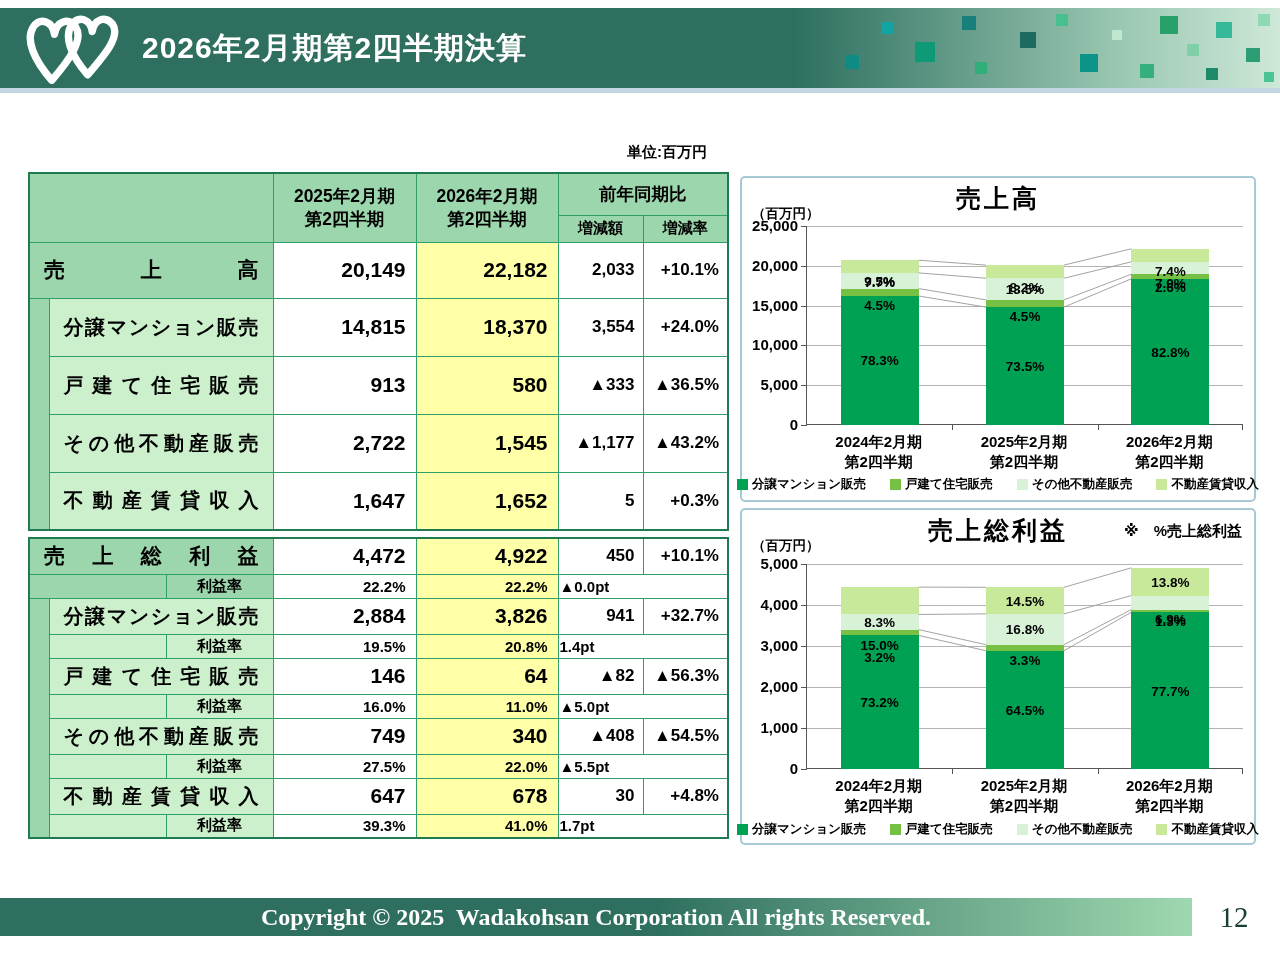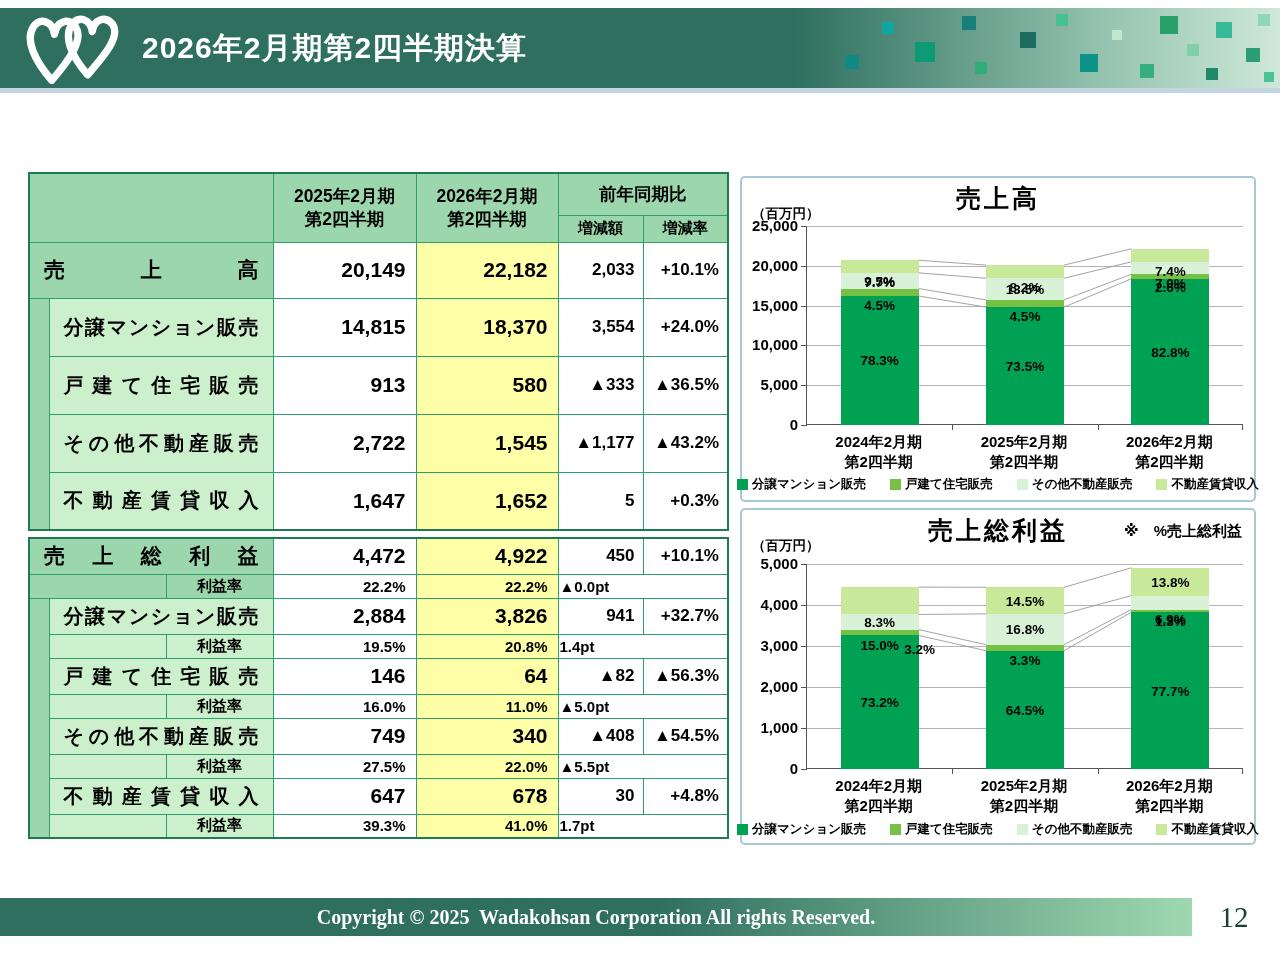--- a/index.html
+++ b/index.html
@@ -70,21 +70,21 @@
   .legend{position:absolute;left:0;width:100%;display:flex;justify-content:center;gap:24px;font-size:12.5px;}
   .c1 .legend{top:298px;}
   .c2 .legend{top:311px;}
   .lgitem{display:inline-flex;align-items:center;white-space:nowrap;}
   .swatch{width:11px;height:11px;display:inline-block;margin-right:4px;}
 
   
   .footer-bar{position:absolute;left:0;top:898px;width:1192px;height:38px;
               background:linear-gradient(90deg,#2e6f5f 0%,#2e6f5f 55%,#9fd8b0 100%);
               display:flex;align-items:center;justify-content:center;}
-  .footer-text{color:#fff;font-family:"Liberation Serif","DejaVu Serif",serif;font-size:20px;white-space:pre;text-align:right;}
+  .footer-text{color:#fff;font-family:"Liberation Serif","DejaVu Serif",serif;font-size:24px;white-space:pre;text-align:right;}
   .page-num{position:absolute;left:1198px;top:898px;width:72px;height:38px;text-align:center;line-height:38px;
             font-family:"Liberation Serif","DejaVu Serif",serif;font-size:29px;font-weight:normal;color:#173f36;}
 </style>
 </head>
 <body>
 
 <div class="slide">
 
   <div class="top-bar">
     <div class="mosaic">
@@ -111,20 +111,21 @@
         <path d="M33,72 C14,50 4,28 13,14 C21,3 34,8 36,22 C38,8 51,3 59,14 C68,28 52,50 33,72 Z"></path>
         <path d="M72,66 C53,44 46,24 55,11 C63,1 75,6 77,19 C79,6 91,1 99,11 C108,24 91,44 72,66 Z"></path>
       </g>
     </svg>
     <div class="title-wrap">
       <span class="title-prefix">2026年2月期第2四半期決算</span>
     </div>
   </div>
   <div class="under-line"></div>
 
+  <div class="unit-note">単位:百万円</div>
 
   <table class="tbl tbl-sales">
     <colgroup>
         <col class="w-band">
         <col class="w-mid">
         <col class="w-rl">
         <col class="w-prev">
         <col class="w-curr">
         <col class="w-diff">
         <col class="w-rate">
@@ -377,21 +378,21 @@
         <div class="ylabel" style="top: 73px;">3,000</div>
         <div class="gridline" style="top: 41px;"></div>
         <div class="ytick" style="top: 41px;"></div>
         <div class="ylabel" style="top: 32px;">4,000</div>
         <div class="gridline" style="top: 0px;"></div>
         <div class="ytick" style="top: 0px;"></div>
         <div class="ylabel" style="top: -9px;">5,000</div>
         <div class="seg" style="left: 33.6667px; top: 71.4466px; width: 78px; height: 133.553px; background: rgb(0, 161, 82);"></div>
         <div class="seglabel" style="left: 72.6667px; top: 138.223px;">73.2%</div>
         <div class="seg" style="left: 33.6667px; top: 65.6082px; width: 78px; height: 5.8384px; background: rgb(118, 192, 67);"></div>
-        <div class="seglabel" style="left: 72.6667px; top: 85px; margin-left: 40px;">3.2%</div>
+        <div class="seglabel" style="left: 72.6667px; top: 93px;">3.2%</div>
         <div class="seg" style="left: 33.6667px; top: 50.4648px; width: 78px; height: 15.1433px; background: rgb(216, 242, 216);"></div>
         <div class="seglabel" style="left: 72.6667px; top: 58.0365px;">8.3%</div>
         <div class="seg" style="left: 33.6667px; top: 23.0973px; width: 78px; height: 27.3675px; background: rgb(200, 232, 154);"></div>
         <div class="seglabel" style="left: 72.6667px; top: 49px; margin-top: 32px;">15.0%</div>
         <div class="seg" style="left: 179px; top: 86.738px; width: 78px; height: 118.262px; background: rgb(0, 161, 82);"></div>
         <div class="seglabel" style="left: 218px; top: 145.869px;">64.5%</div>
         <div class="seg" style="left: 179px; top: 80.6873px; width: 78px; height: 6.05062px; background: rgb(118, 192, 67);"></div>
         <div class="seglabel" style="left: 218px; top: 95.738px;">3.3%</div>
         <div class="seg" style="left: 179px; top: 49.8842px; width: 78px; height: 30.8031px; background: rgb(216, 242, 216);"></div>
         <div class="seglabel" style="left: 218px; top: 65.2858px;">16.8%</div>

